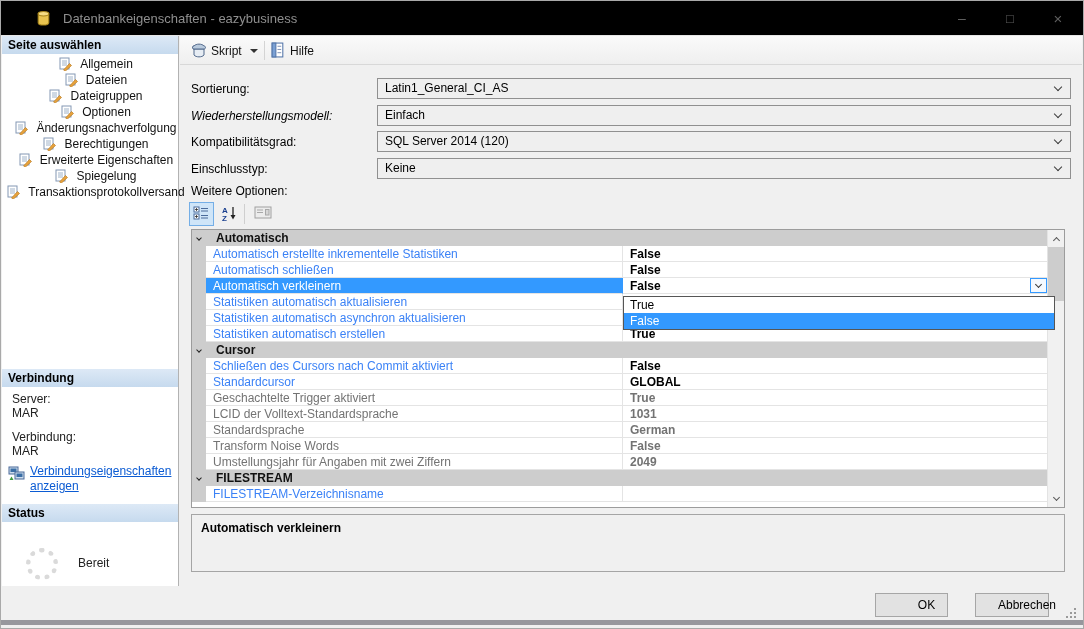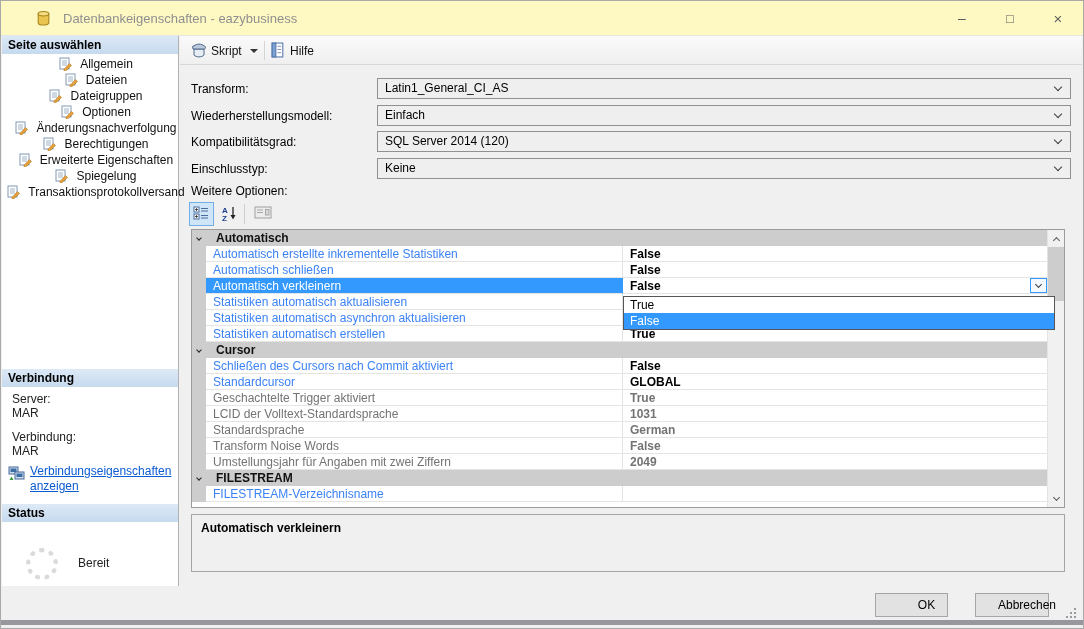--- a/index.html
+++ b/index.html
@@ -3,21 +3,21 @@
 <meta charset="utf-8">
 <style>
   html,body{margin:0;padding:0;background:#cfcfcf;}
   *{box-sizing:border-box;}
   .window{
     position:relative;width:1084px;height:629px;background:#f0f0f0;
     border:1px solid #a9a9a9;overflow:hidden;
     font-family:"Liberation Sans",sans-serif;font-size:12px;color:#111;
   }
   
-  .titlebar{position:absolute;left:0;top:0;right:0;height:35px;background:#fef9c3;border-bottom:1px solid #e6e6e6;}
+  .titlebar{position:absolute;left:0;top:0;right:0;height:35px;background:#000000;border-bottom:1px solid #e6e6e6;}
   .title-icon{position:absolute;left:34px;top:9px;}
   .title-text{position:absolute;left:62px;top:10px;color:#8f8f8f;font-size:13px;white-space:nowrap;}
   .win-btn{position:absolute;top:0;width:46px;height:34px;display:flex;align-items:center;justify-content:center;color:#5f5f5f;font-size:14px;}
   .win-btn.min{left:938px;} .win-btn.max{left:986px;font-size:13px;} .win-btn.close{left:1034px;font-size:15px;}
   
   .sidebar{position:absolute;left:1px;top:35px;width:177px;height:550px;background:#fff;border-right:1px solid #b2b2b2;}
   .side-hdr{position:absolute;left:0;width:100%;height:18px;background:linear-gradient(#dde9f6,#c6daee);
     font-weight:bold;line-height:18px;padding-left:6px;color:#000;}
   .hdr-pages{top:0;} .hdr-conn{top:333px;} .hdr-status{top:468px;}
   .pages{position:absolute;top:20px;left:0;right:0;}
@@ -267,27 +267,27 @@
         <rect x="2" y="1" width="10" height="13" fill="#fff" stroke="#5577aa"></rect>
         <rect x="2" y="1" width="3.5" height="13" fill="#7aa0d4" stroke="#5577aa"></rect>
         <line x1="7" y1="4" x2="10.5" y2="4" stroke="#8899bb"></line>
         <line x1="7" y1="7" x2="10.5" y2="7" stroke="#8899bb"></line>
         <line x1="7" y1="10" x2="10.5" y2="10" stroke="#8899bb"></line>
       </svg>
     </span>
     <span class="tb-help-label">Hilfe</span>
   </div>
 
-  <div class="flabel" style="top:81px;">Transform:</div>
+  <div class="flabel" style="top:81px;">Sortierung:</div>
   <div class="combo" style="top:77px;">
     <span>Latin1_General_CI_AS</span>
     <span class="chev"></span>
   </div>
 
-  <div class="flabel" style="top:108px;">Wiederherstellungsmodell:</div>
+  <div class="flabel" style="top:108px;font-style:italic;">Wiederherstellungsmodell:</div>
   <div class="combo" style="top:104px;">
     <span>Einfach</span>
     <span class="chev"></span>
   </div>
 
   <div class="flabel" style="top:134px;">Kompatibilitätsgrad:</div>
   <div class="combo" style="top:130px;">
     <span>SQL Server 2014 (120)</span>
     <span class="chev"></span>
   </div>

